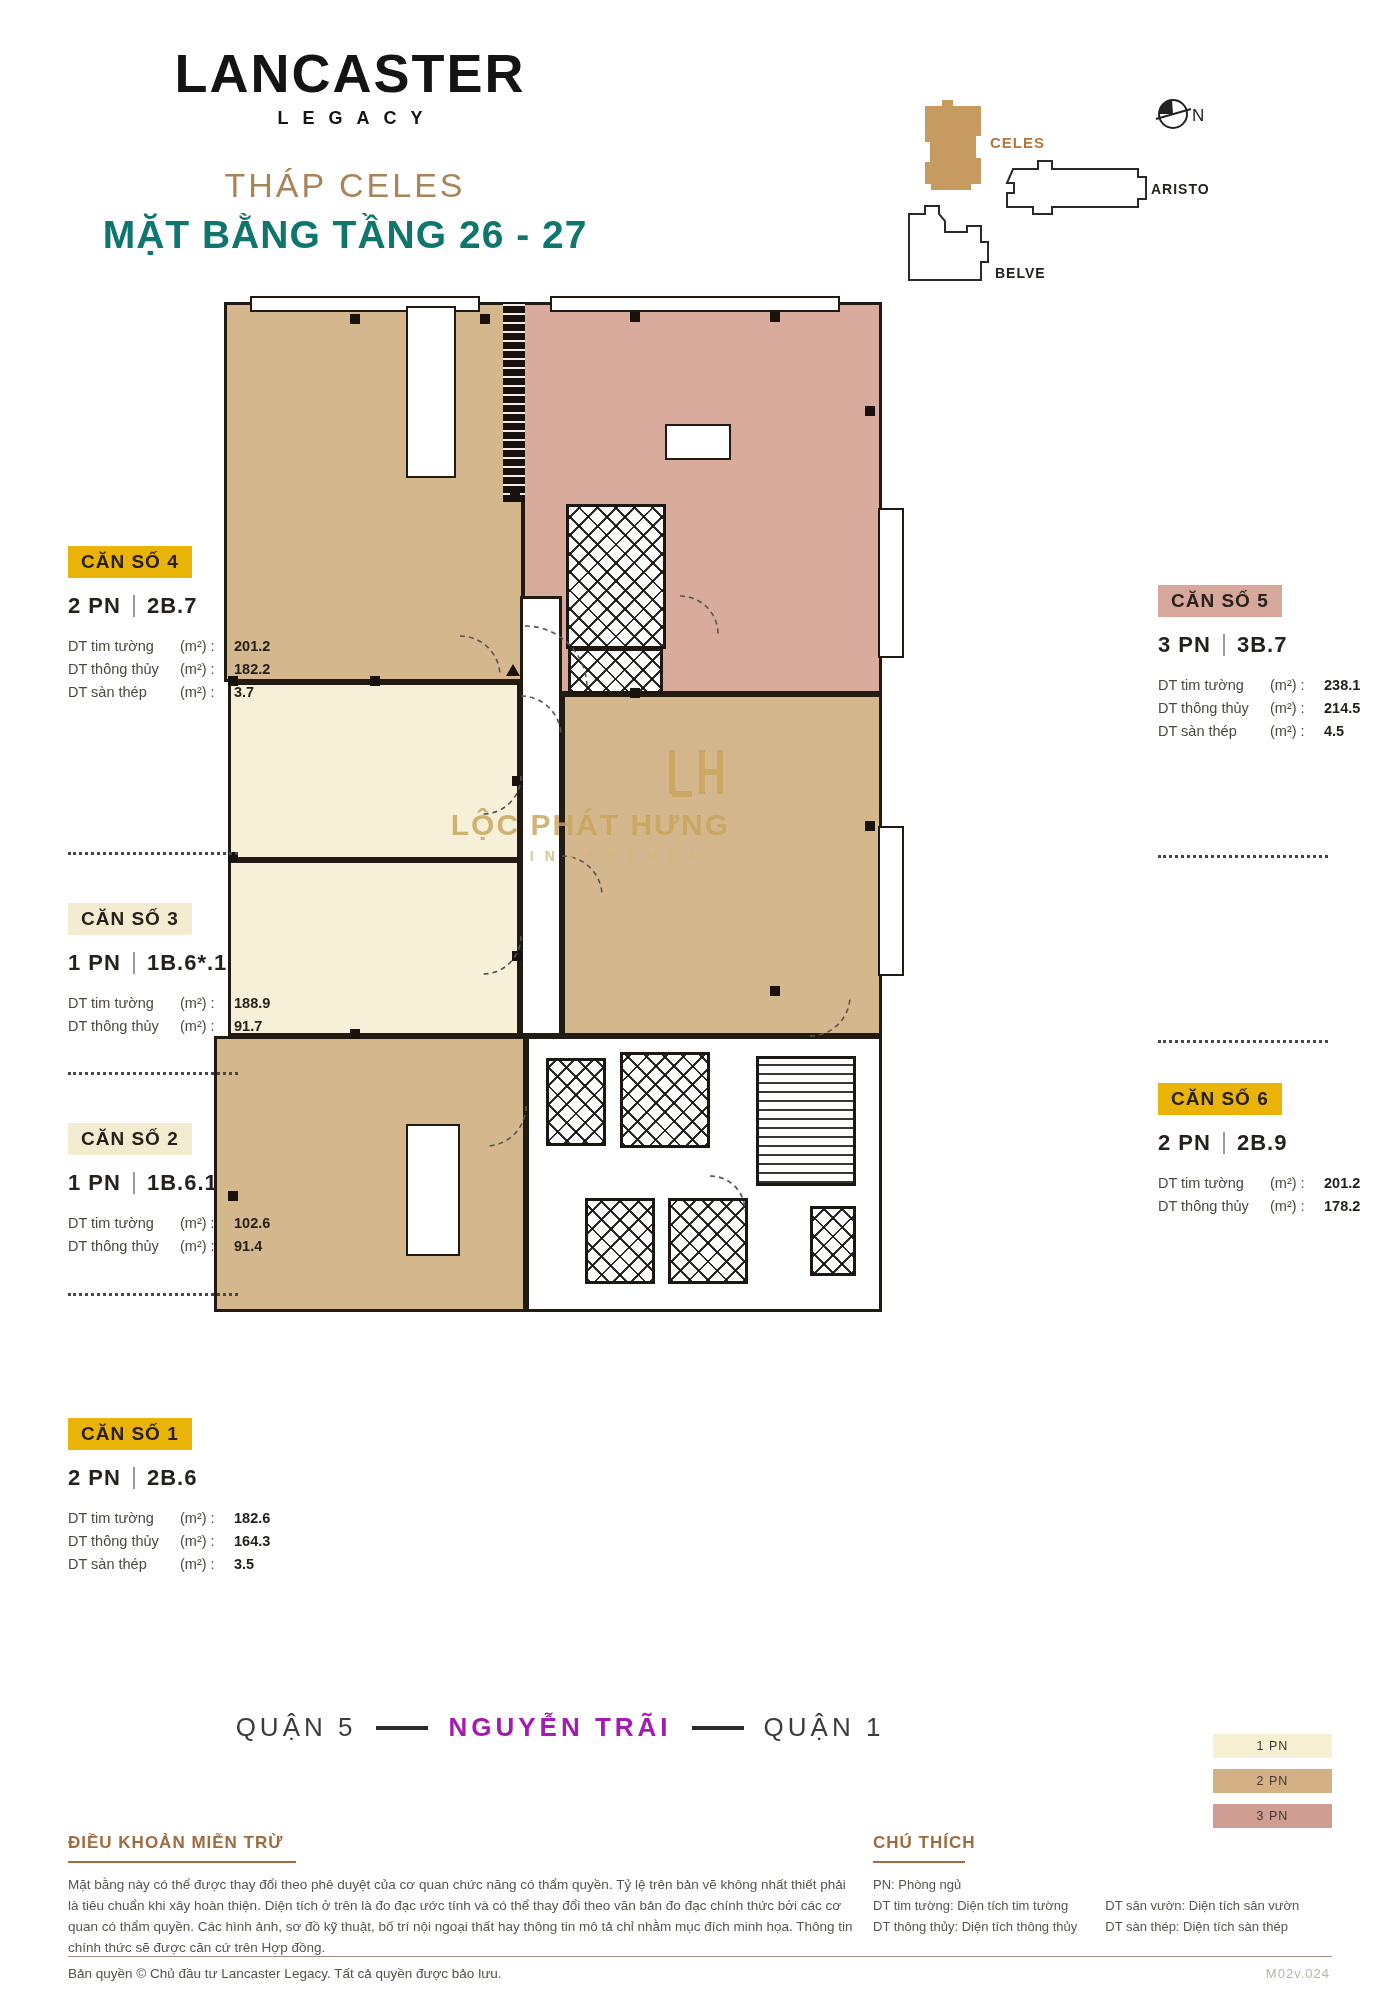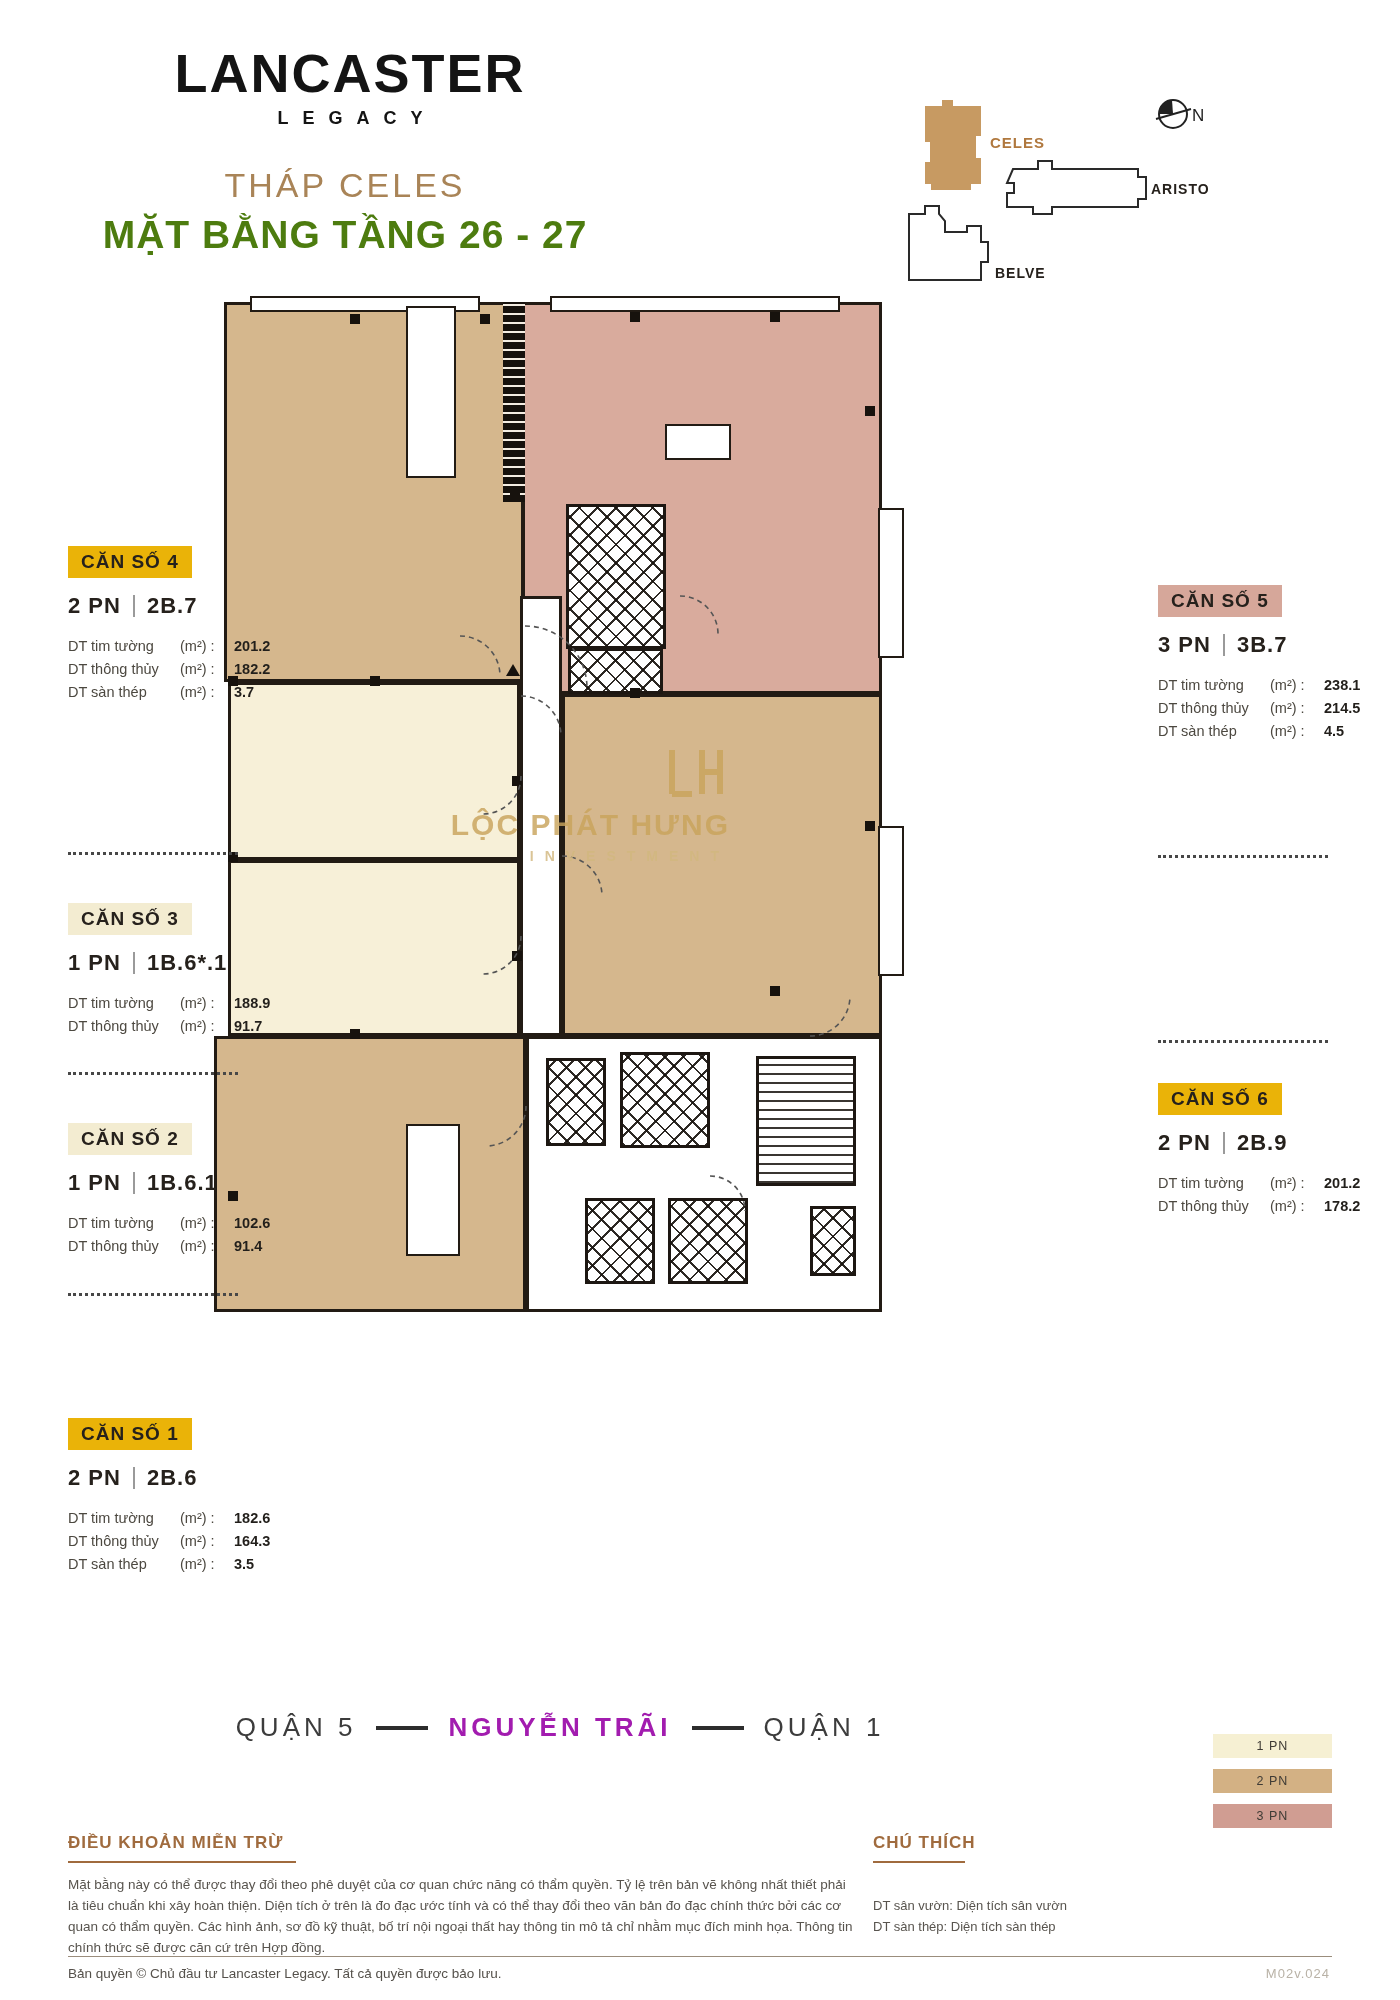--- a/index.html
+++ b/index.html
@@ -5,21 +5,21 @@
   html,body{margin:0;padding:0;background:#ffffff;}
   body{width:1400px;height:2000px;overflow:hidden;font-family:"Liberation Sans",sans-serif;}
   .page{position:relative;width:1400px;height:2000px;background:#fff;}
 
   
   .logo{position:absolute;left:168px;top:46px;width:364px;text-align:center;color:#141414;}
   .logo-main{font-size:54px;font-weight:800;letter-spacing:2px;line-height:1;}
   .logo-sub{font-size:18px;font-weight:600;letter-spacing:14px;margin-top:8px;padding-left:14px;}
   .title-block{position:absolute;left:95px;top:166px;width:500px;text-align:center;}
   .tower-name{font-size:34px;letter-spacing:3px;color:#a98457;font-weight:400;}
-  .floor-title{font-size:39px;font-weight:800;color:#4d7c0f;margin-top:8px;letter-spacing:1px;}
+  .floor-title{font-size:39px;font-weight:800;color:#0f766e;margin-top:8px;letter-spacing:1px;}
 
   
   .minimap{position:absolute;left:895px;top:66px;}
 
   
   .unit-block{position:absolute;width:300px;}
   .badge{display:inline-block;padding:5px 13px;font-size:19px;font-weight:700;color:#26211c;letter-spacing:1px;}
   .badge-1pn{background:#f3ecd1;}
   .badge-2pn{background:#eab308;}
   .badge-3pn{background:#d6a79a;}
@@ -354,20 +354,25 @@
   <div class="disclaimer">
     <div class="section-heading">ĐIỀU KHOẢN MIỄN TRỪ</div>
     <hr class="heading-rule" style="width:228px;">
     <div class="disclaimer-body">Mặt bằng này có thể được thay đổi theo phê duyệt của cơ quan chức năng có thẩm quyền. Tỷ lệ trên bản vẽ không nhất thiết phải là tiêu chuẩn khi xây hoàn thiện. Diện tích ở trên là đo đạc ước tính và có thể thay đổi theo văn bản đo đạc chính thức bởi các cơ quan có thẩm quyền. Các hình ảnh, sơ đồ kỹ thuật, bố trí nội ngoại thất hay thông tin mô tả chỉ nhằm mục đích minh họa. Thông tin chính thức sẽ được căn cứ trên Hợp đồng.</div>
   </div>
 
   <div class="notes">
     <div class="section-heading">CHÚ THÍCH</div>
     <hr class="heading-rule" style="width:92px;">
     <div class="notes-cols">
+      <div class="notes-col">
+        <div class="note-item">PN: Phòng ngủ</div>
+        <div class="note-item">DT tim tường: Diện tích tim tường</div>
+        <div class="note-item">DT thông thủy: Diện tích thông thủy</div>
+      </div>
       <div class="notes-col notes-col2">
         <div class="note-item">DT sân vườn: Diện tích sân vườn</div>
         <div class="note-item">DT sàn thép: Diện tích sàn thép</div>
       </div>
     </div>
   </div>
 
   <hr class="footer-rule">
   <div class="footer-copy">Bản quyền © Chủ đầu tư Lancaster Legacy. Tất cả quyền được bảo lưu.</div>
   <div class="footer-version">M02v.024</div>

